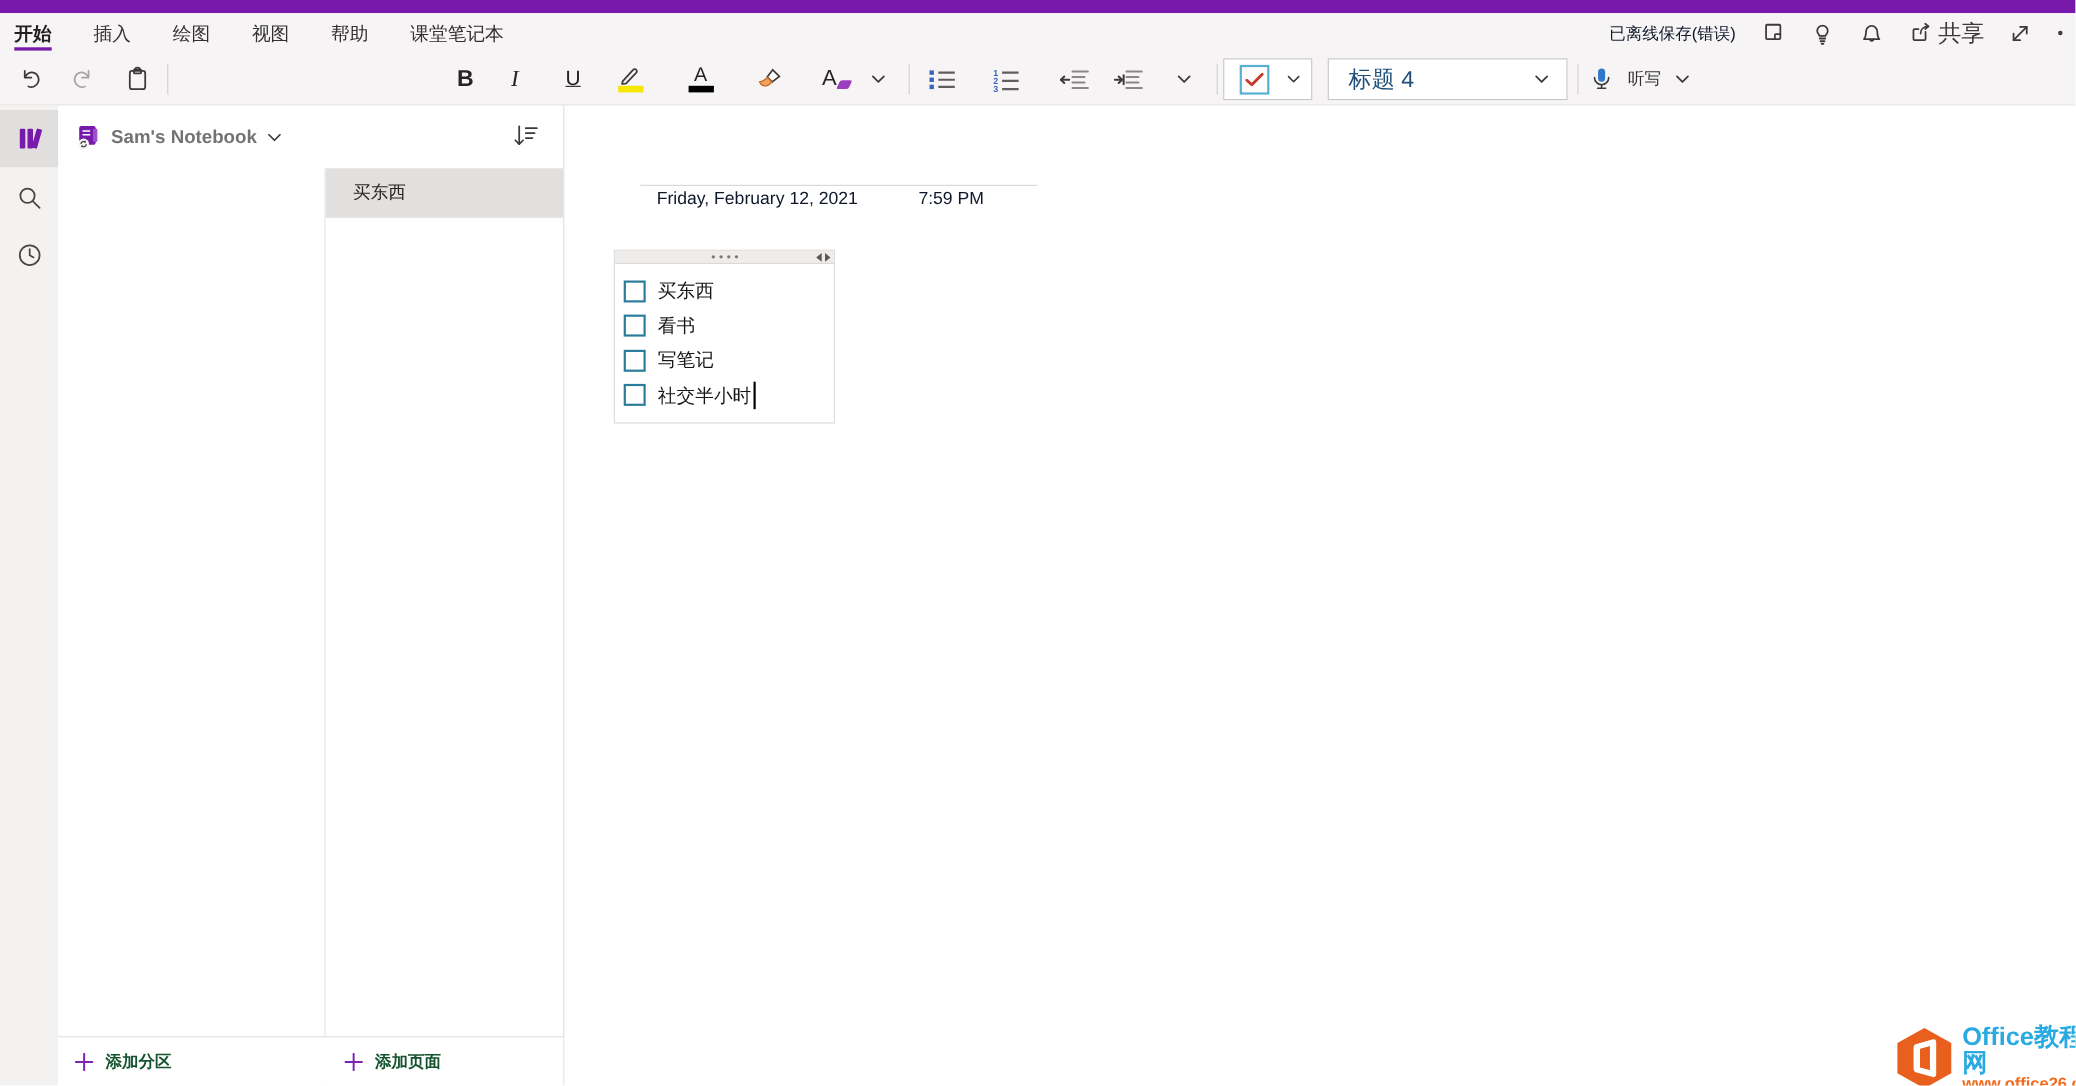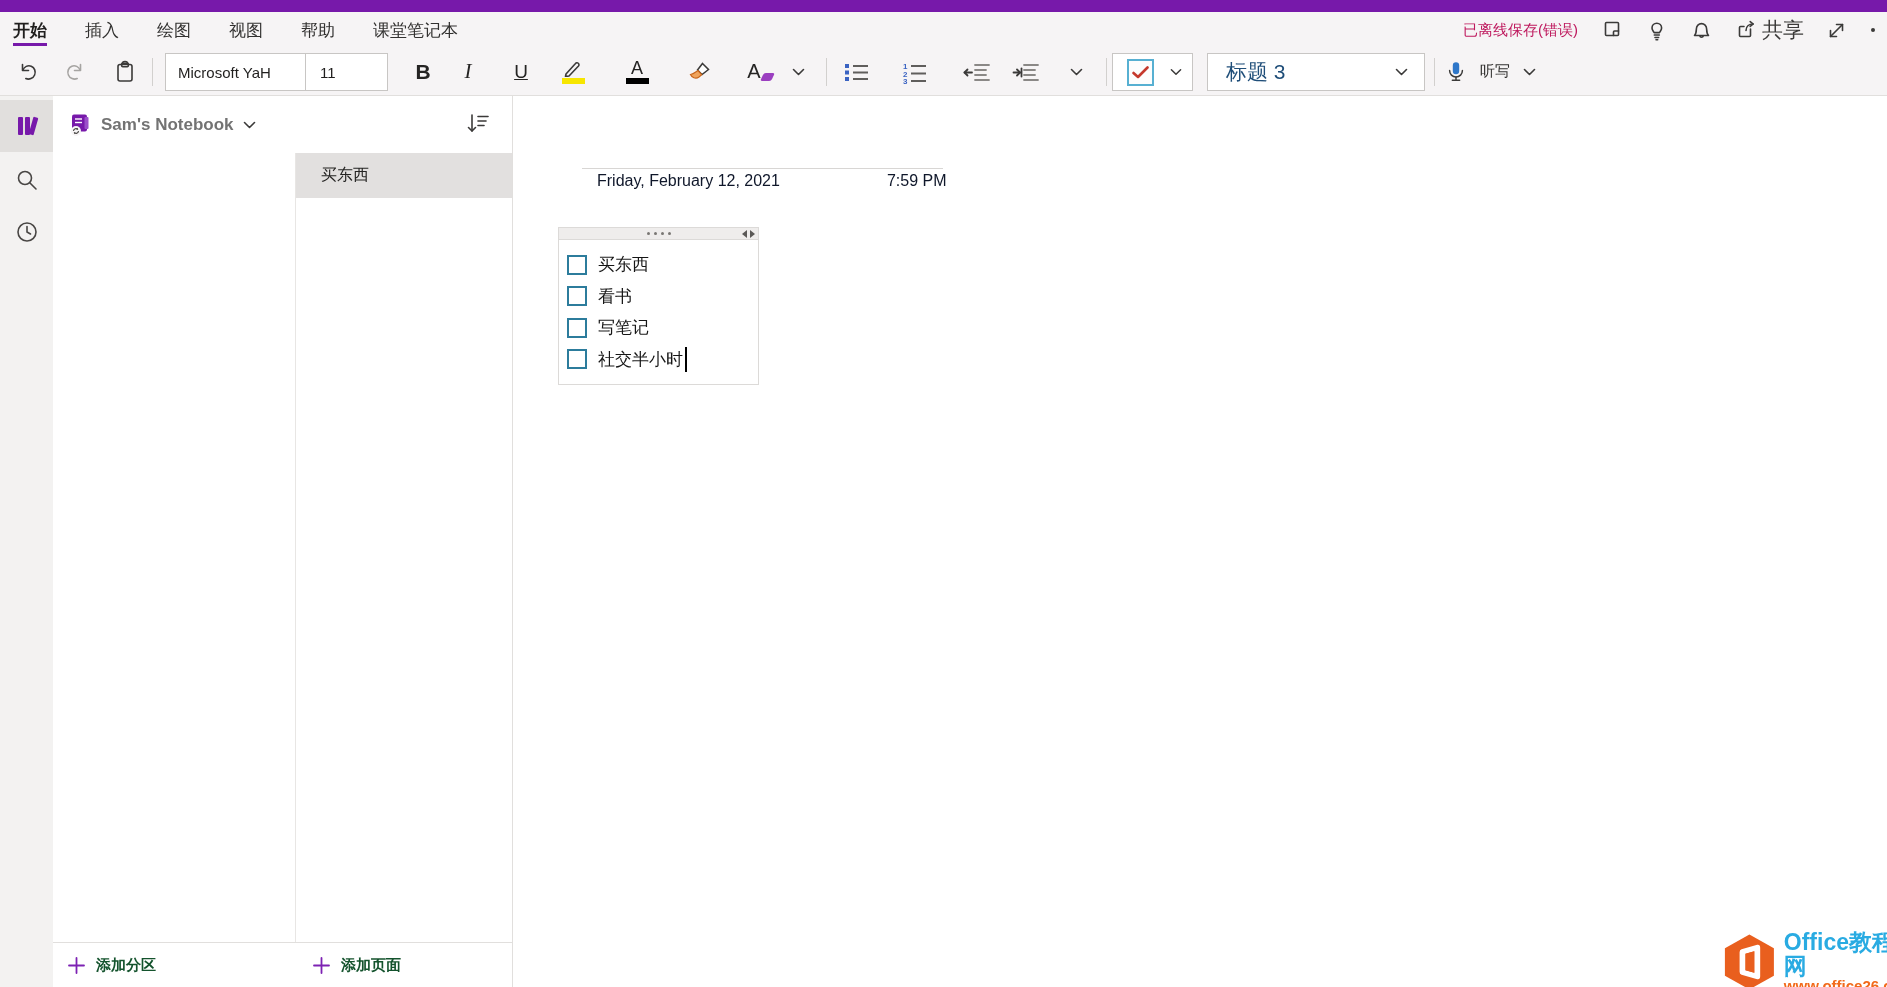--- a/index.html
+++ b/index.html
@@ -15,21 +15,21 @@
   
   .titlebar { position:absolute; top:0; left:0; width:100%; height:12px; background:#7719aa; }
 
   
   .menubar { position:absolute; top:12px; left:0; width:100%; height:36px; background:#f6f4f5; }
   .tabs { position:absolute; left:13px; top:0; height:36px; display:flex; gap:38px; align-items:center; }
   .tab { position:relative; font-size:17px; height:36px; display:flex; align-items:center; cursor:default; color:#323130; }
   .tab.active { font-weight:bold; color:#201f1e; }
   .tab.active::after { content:""; position:absolute; left:0; right:0; bottom:2px; height:3px; background:#7719aa; }
   .menu-right { position:absolute; right:10px; top:0; height:36px; display:flex; align-items:center; gap:22px; }
-  .status-text { font-size:15px; color:#be185d; }
+  .status-text { font-size:15px; color:#0f172a; }
   .share-group { display:flex; align-items:center; gap:4px; font-size:21px; color:#3b3a39; }
 
   
   .toolbar { position:absolute; top:48px; left:0; width:100%; height:48px; background:#f6f4f5; border-bottom:1px solid #e1dfdd; }
   .tb { position:absolute; top:0; height:47px; display:flex; align-items:center; justify-content:center; }
   .vdiv { position:absolute; top:10px; height:28px; width:1px; background:#d2d0ce; }
   .combo { position:absolute; top:5px; height:38px; background:#fff; border:1px solid #c8c6c4; display:flex; align-items:center; }
   .font-name-cell { width:139px; padding-left:12px; font-size:15px; color:#201f1e; overflow:hidden; white-space:nowrap; }
   .font-size-cell { width:82px; padding-left:14px; font-size:15px; color:#201f1e; border-left:1px solid #c8c6c4; height:100%; display:flex; align-items:center; }
   .btn-letter { font-size:21px; color:#252423; }
@@ -58,21 +58,21 @@
   .page-row { height:45px; display:flex; align-items:center; padding-left:25px; font-size:16px; color:#252423; }
   .page-row.selected { background:#e2e0df; }
   .sec-tab { width:12px; height:23px; }
   .sidebar-bottom { position:absolute; left:0; right:0; bottom:0; height:45px; border-top:1px solid #e1dfdd; background:#fff; }
   .add-btn { position:absolute; top:0; height:44px; display:flex; align-items:center; gap:11px; color:#14532d; font-size:15px; font-weight:bold; }
 
   
   .main { position:absolute; top:96px; left:514px; right:0; bottom:0; background:#fff; }
   .date-rule { position:absolute; top:72px; left:68px; width:361px; height:1px; background:#d8d6d4; }
   .date-line { position:absolute; top:76px; left:83px; font-size:16px; color:#0f172a; display:flex; }
-  .time-abs { margin-left:107px; }
+  .time-abs { margin-left:55px; }
 
   .note-box { position:absolute; left:44px; top:131px; width:201px; height:158px; border:1px solid #dcdad8; background:#fff; }
   .note-handle { position:relative; height:12px; background:#efedec; border-bottom:1px solid #dcdad8; }
   .handle-dots { position:absolute; left:50%; top:4px; transform:translateX(-50%); display:flex; gap:4px; }
   .handle-dots i { width:3px; height:3px; border-radius:50%; background:#797774; }
   .handle-arrows { position:absolute; right:3px; top:2px; display:flex; gap:3px; align-items:center; }
   .tri-l { width:0; height:0; border-top:4px solid transparent; border-bottom:4px solid transparent; border-right:5px solid #5b5957; }
   .tri-r { width:0; height:0; border-top:4px solid transparent; border-bottom:4px solid transparent; border-left:5px solid #5b5957; }
   .todo-list { padding-top:9px; }
   .todo-row { height:31.5px; display:flex; align-items:center; padding-left:8px; }
@@ -162,24 +162,20 @@
     </div>
     <div class="tb" style="left:110px;width:30px;">
       <svg width="24" height="24" viewBox="0 0 24 24" class="ico">
         <rect x="5" y="4.5" width="14" height="16.5" rx="2"></rect>
         <path d="M9 4.5 a3 3 0 0 1 6 0"></path>
         <rect x="8.7" y="3.2" width="6.6" height="3.6" rx="1"></rect>
       </svg>
     </div>
     <div class="vdiv" style="left:152px;"></div>
 
-    <div class="combo" style="left:165px;width:223px;">
-      <div class="font-name-cell">Microsoft YaH</div>
-      <div class="font-size-cell">11</div>
-    </div>
 
     <div class="tb" style="left:408px;width:30px;">
       <span class="btn-letter" style="font-weight:bold;">B</span>
     </div>
     <div class="tb" style="left:453px;width:30px;">
       <span class="btn-letter" style="font-style:italic;font-family:'Liberation Serif','DejaVu Serif',serif;">I</span>
     </div>
     <div class="tb" style="left:506px;width:30px;">
       <span class="btn-letter u-letter">U</span>
     </div>
@@ -285,21 +281,21 @@
         <svg width="17" height="13" viewBox="0 0 17 13">
             <polyline points="1.5,7 6,11 15.5,1.5" fill="none" stroke="#c5392d" stroke-width="2.6" stroke-linecap="round" stroke-linejoin="round"></polyline>
           </svg>
       </span>
       <svg width="12" height="8" viewBox="0 0 13 8" class="ico">
           <polyline points="1.5,1.5 6.5,6.5 11.5,1.5"></polyline>
         </svg>
     </div>
 
     <div class="combo" style="left:1207px;width:218px;">
-      <span class="style-text">标题 3</span>
+      <span class="style-text">标题 4</span>
       <svg width="13" height="8" viewBox="0 0 13 8" class="ico" style="margin-right:16px;">
           <polyline points="1.5,1.5 6.5,6.5 11.5,1.5"></polyline>
         </svg>
     </div>
 
     <div class="vdiv" style="left:1434px;"></div>
 
     <div class="tb" style="left:1441px;width:120px;gap:13px;justify-content:flex-start;padding-left:4px;">
       <svg width="22" height="23" viewBox="0 0 24 24">
         <rect x="8.5" y="2" width="7" height="13" rx="3.5" fill="#2e77c9"></rect>

